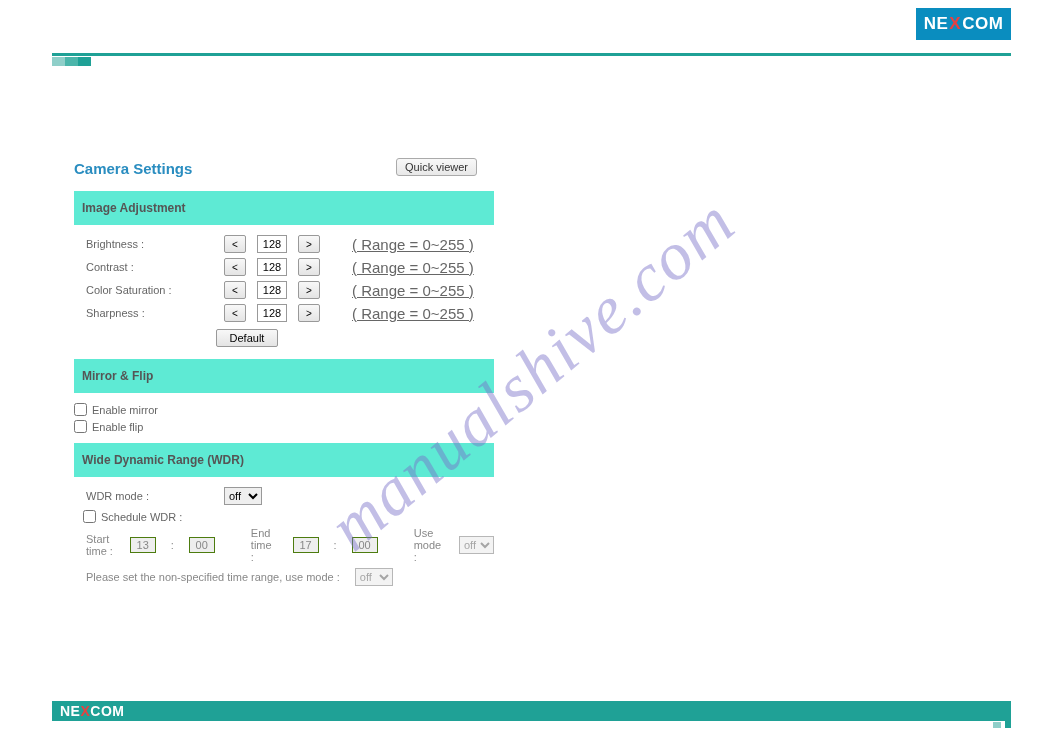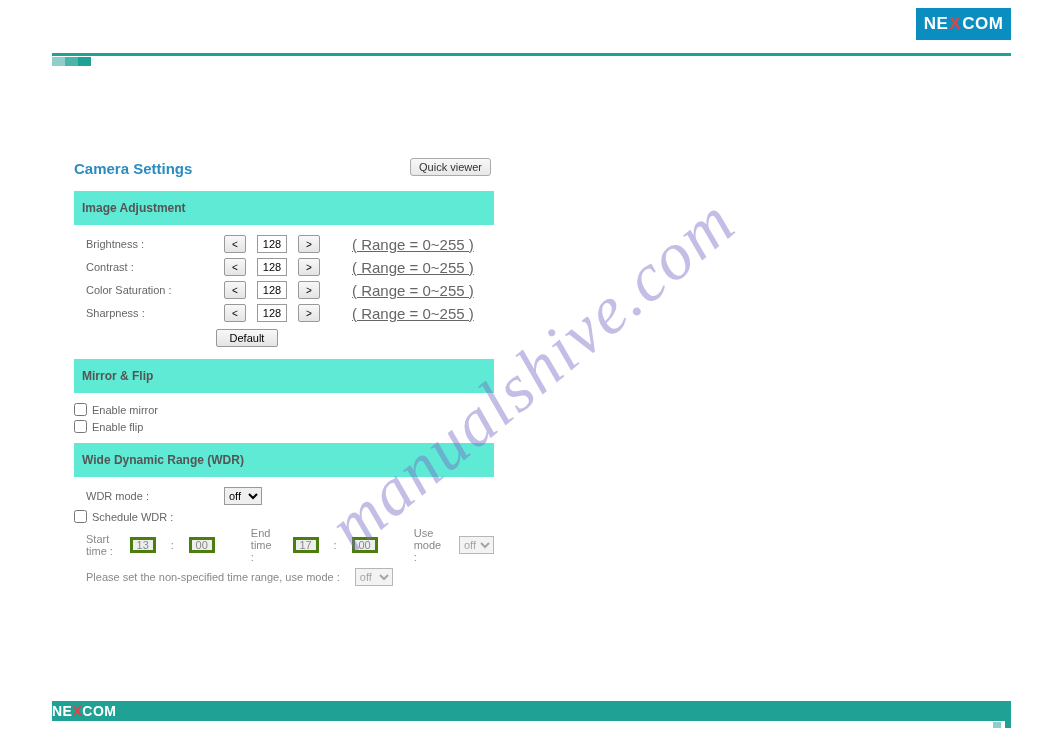--- a/index.html
+++ b/index.html
@@ -85,21 +85,21 @@
   right: 52px;
   height: 20px;
   background: #1fa196;
   display: flex;
   align-items: center;
 }
 .logo-bottom {
   color: #fff;
   font-weight: bold;
   font-size: 14px;
-  margin-left: 0;
+  margin-left: 8px;
   letter-spacing: 0.5px;
 }
 .footer-squares {
   position: absolute;
   right: 52px;
   bottom: 20px;
   width: 18px;
   height: 18px;
 }
 .footer-squares .fs1 { position: absolute; width: 8px; height: 6px; background: #1fa196; right: 0; top: 0; }
@@ -117,21 +117,21 @@
 .page-title {
   color: #2a8dc0;
   font-size: 15px;
   font-weight: bold;
   margin-bottom: 14px;
 }
 
 .quick-viewer-btn {
   position: absolute;
   top: -2px;
-  right: 3px;
+  right: 17px;
   font-size: 11px;
   padding: 2px 8px;
   background: linear-gradient(#f8f8f8, #e8e8e8);
   border: 1px solid #aaa;
   border-radius: 3px;
   cursor: pointer;
   color: #333;
 }
 
 .section-header {
@@ -194,37 +194,37 @@
 }
 
 .checkbox-row {
   display: flex;
   align-items: center;
   font-size: 11px;
   color: #666;
   margin-bottom: 4px;
 }
 .checkbox-row input { margin-right: 5px; }
-.checkbox-row.no-indent { padding-left: 0; margin-left: 0; }
+.checkbox-row.no-indent { padding-left: 0; margin-left: 9px; }
 
 .select-small {
   font-size: 11px;
   height: 18px;
   border: 1px solid #999;
 }
 .select-wdrmode { width: 38px; }
 .select-wb { width: 60px; }
 .select-usemode { width: 38px; }
 
 .time-input {
   width: 26px;
   height: 16px;
   font-size: 11px;
   text-align: center;
-  border: 3px solid #4d7c0f;
+  border: 1px solid #4d7c0f;
   background: #eee;
   color: #888;
 }
 
 .schedule-row {
   padding-left: 12px;
   font-size: 11px;
   color: #888;
   margin-bottom: 5px;
   display: flex;

